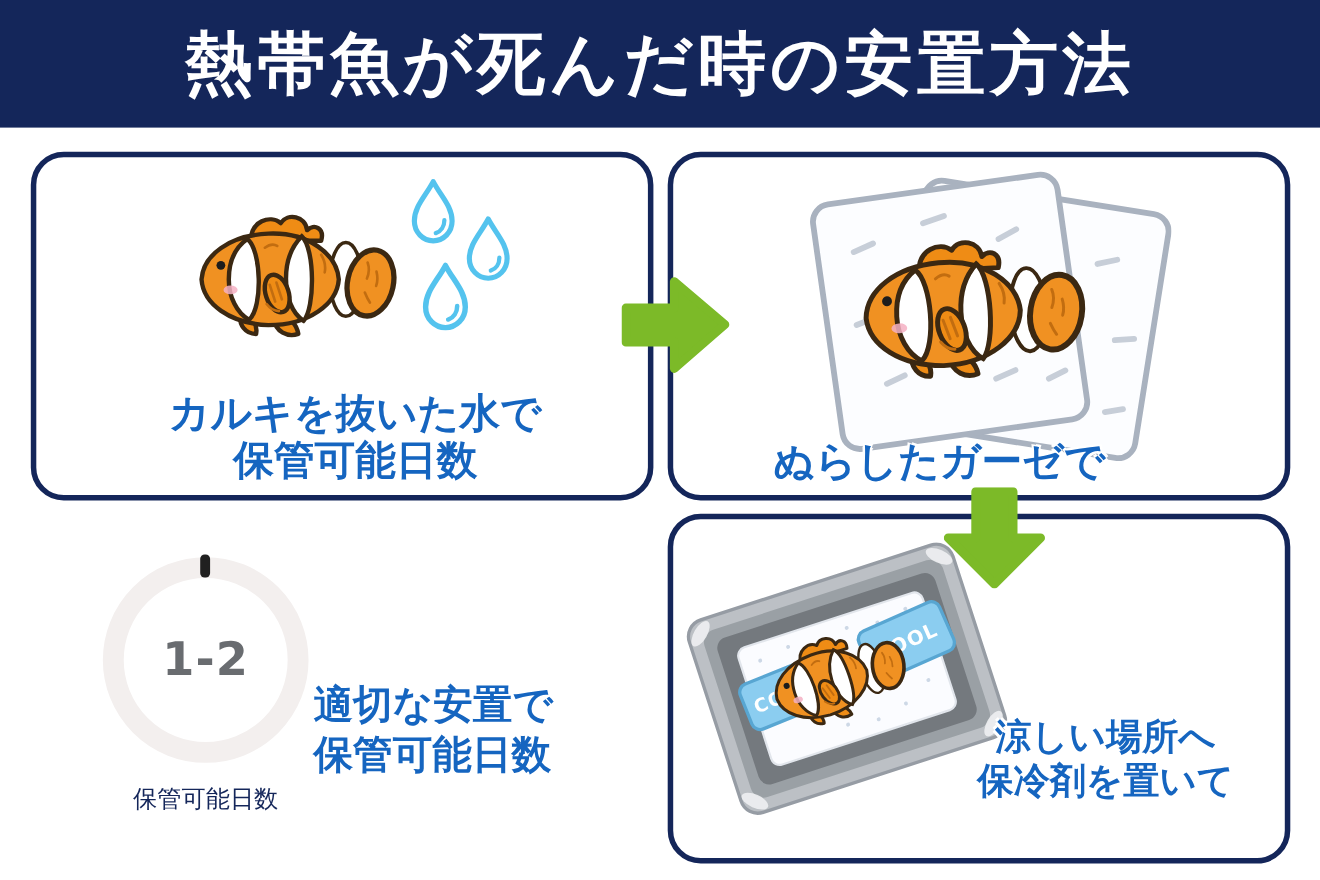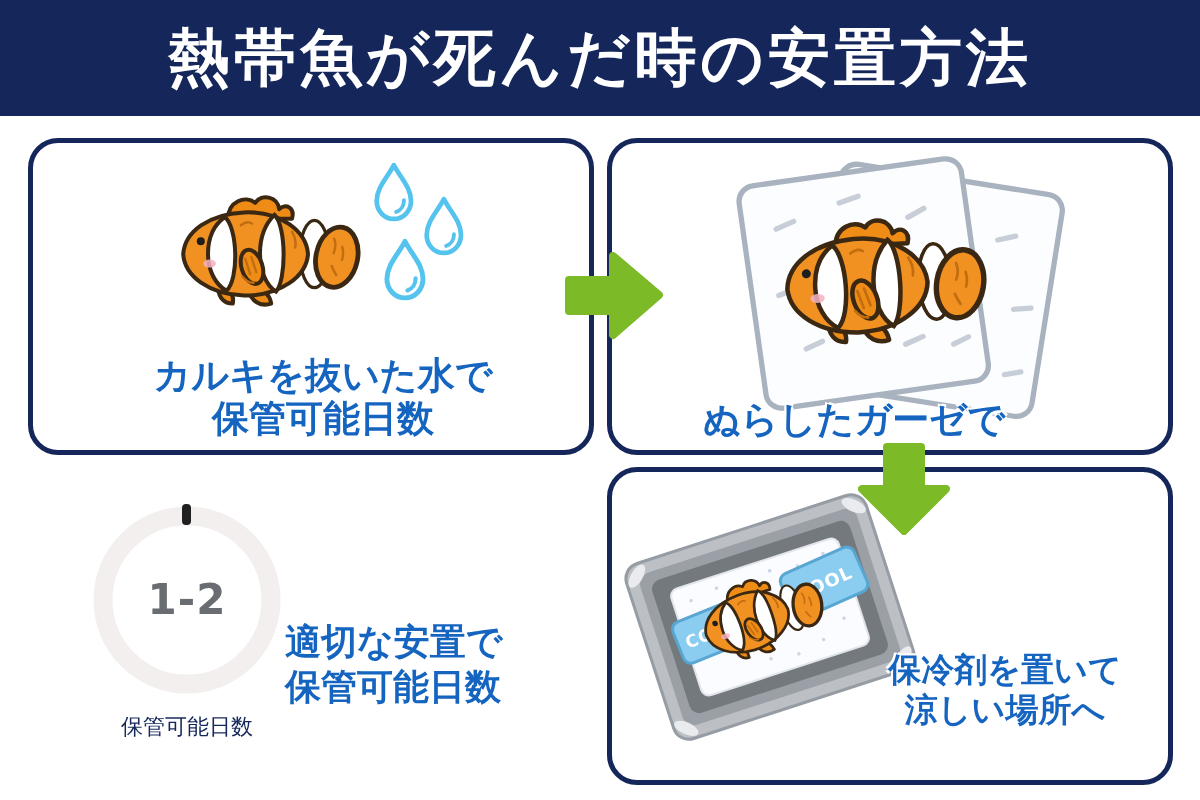--- a/index.html
+++ b/index.html
@@ -149,22 +149,22 @@
         <text x="0" y="7" text-anchor="middle" font-size="17" font-weight="bold" fill="#ffffff" letter-spacing="1">COOL</text>
       </g>
       <g transform="translate(62,-16) rotate(-6)">
         <rect x="-40" y="-24" width="80" height="48" rx="8" fill="#8bcdf0" stroke="#58a6d2" stroke-width="3"></rect>
         <text x="0" y="7" text-anchor="middle" font-size="18" font-weight="bold" fill="#ffffff" letter-spacing="1">COOL</text>
       </g>
       <use href="#clownfish" transform="translate(-74,-46) scale(0.55)"></use>
     </g>
   </svg>
   <div class="caption caption-3">
+    <span>涼しい場所へ</span>
     <span>保冷剤を置いて</span>
-    <span>涼しい場所へ</span>
   </div>
 
   <svg class="arrow arrow-right" viewBox="0 0 100 95">
     <polygon points="4,32 48,32 48,8 94,47 48,87 48,63 4,63" fill="#7cba28" stroke="#7cba28" stroke-width="8" stroke-linejoin="round"></polygon>
   </svg>
   <svg class="arrow arrow-down" viewBox="0 0 92 92">
     <polygon points="29,4 63,4 63,46 88,46 46,88 4,46 29,46" fill="#7cba28" stroke="#7cba28" stroke-width="8" stroke-linejoin="round"></polygon>
   </svg>
 
   <div class="gauge-wrap">

